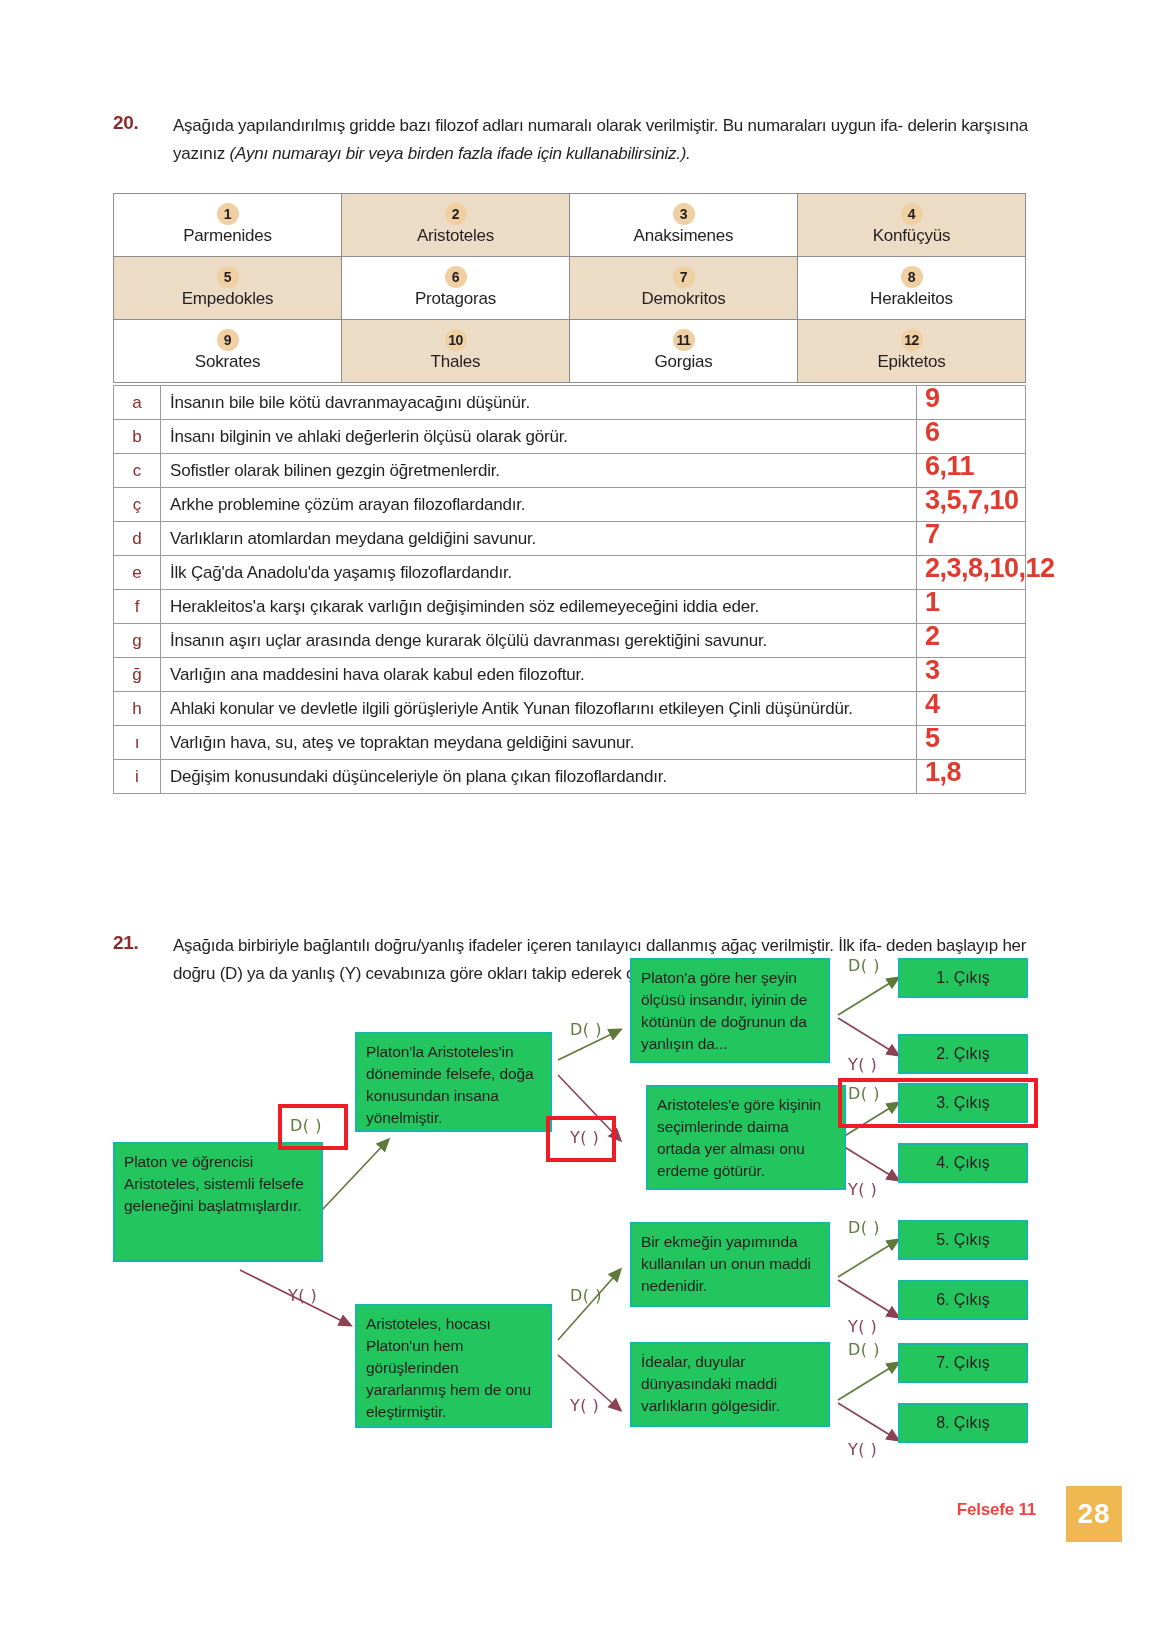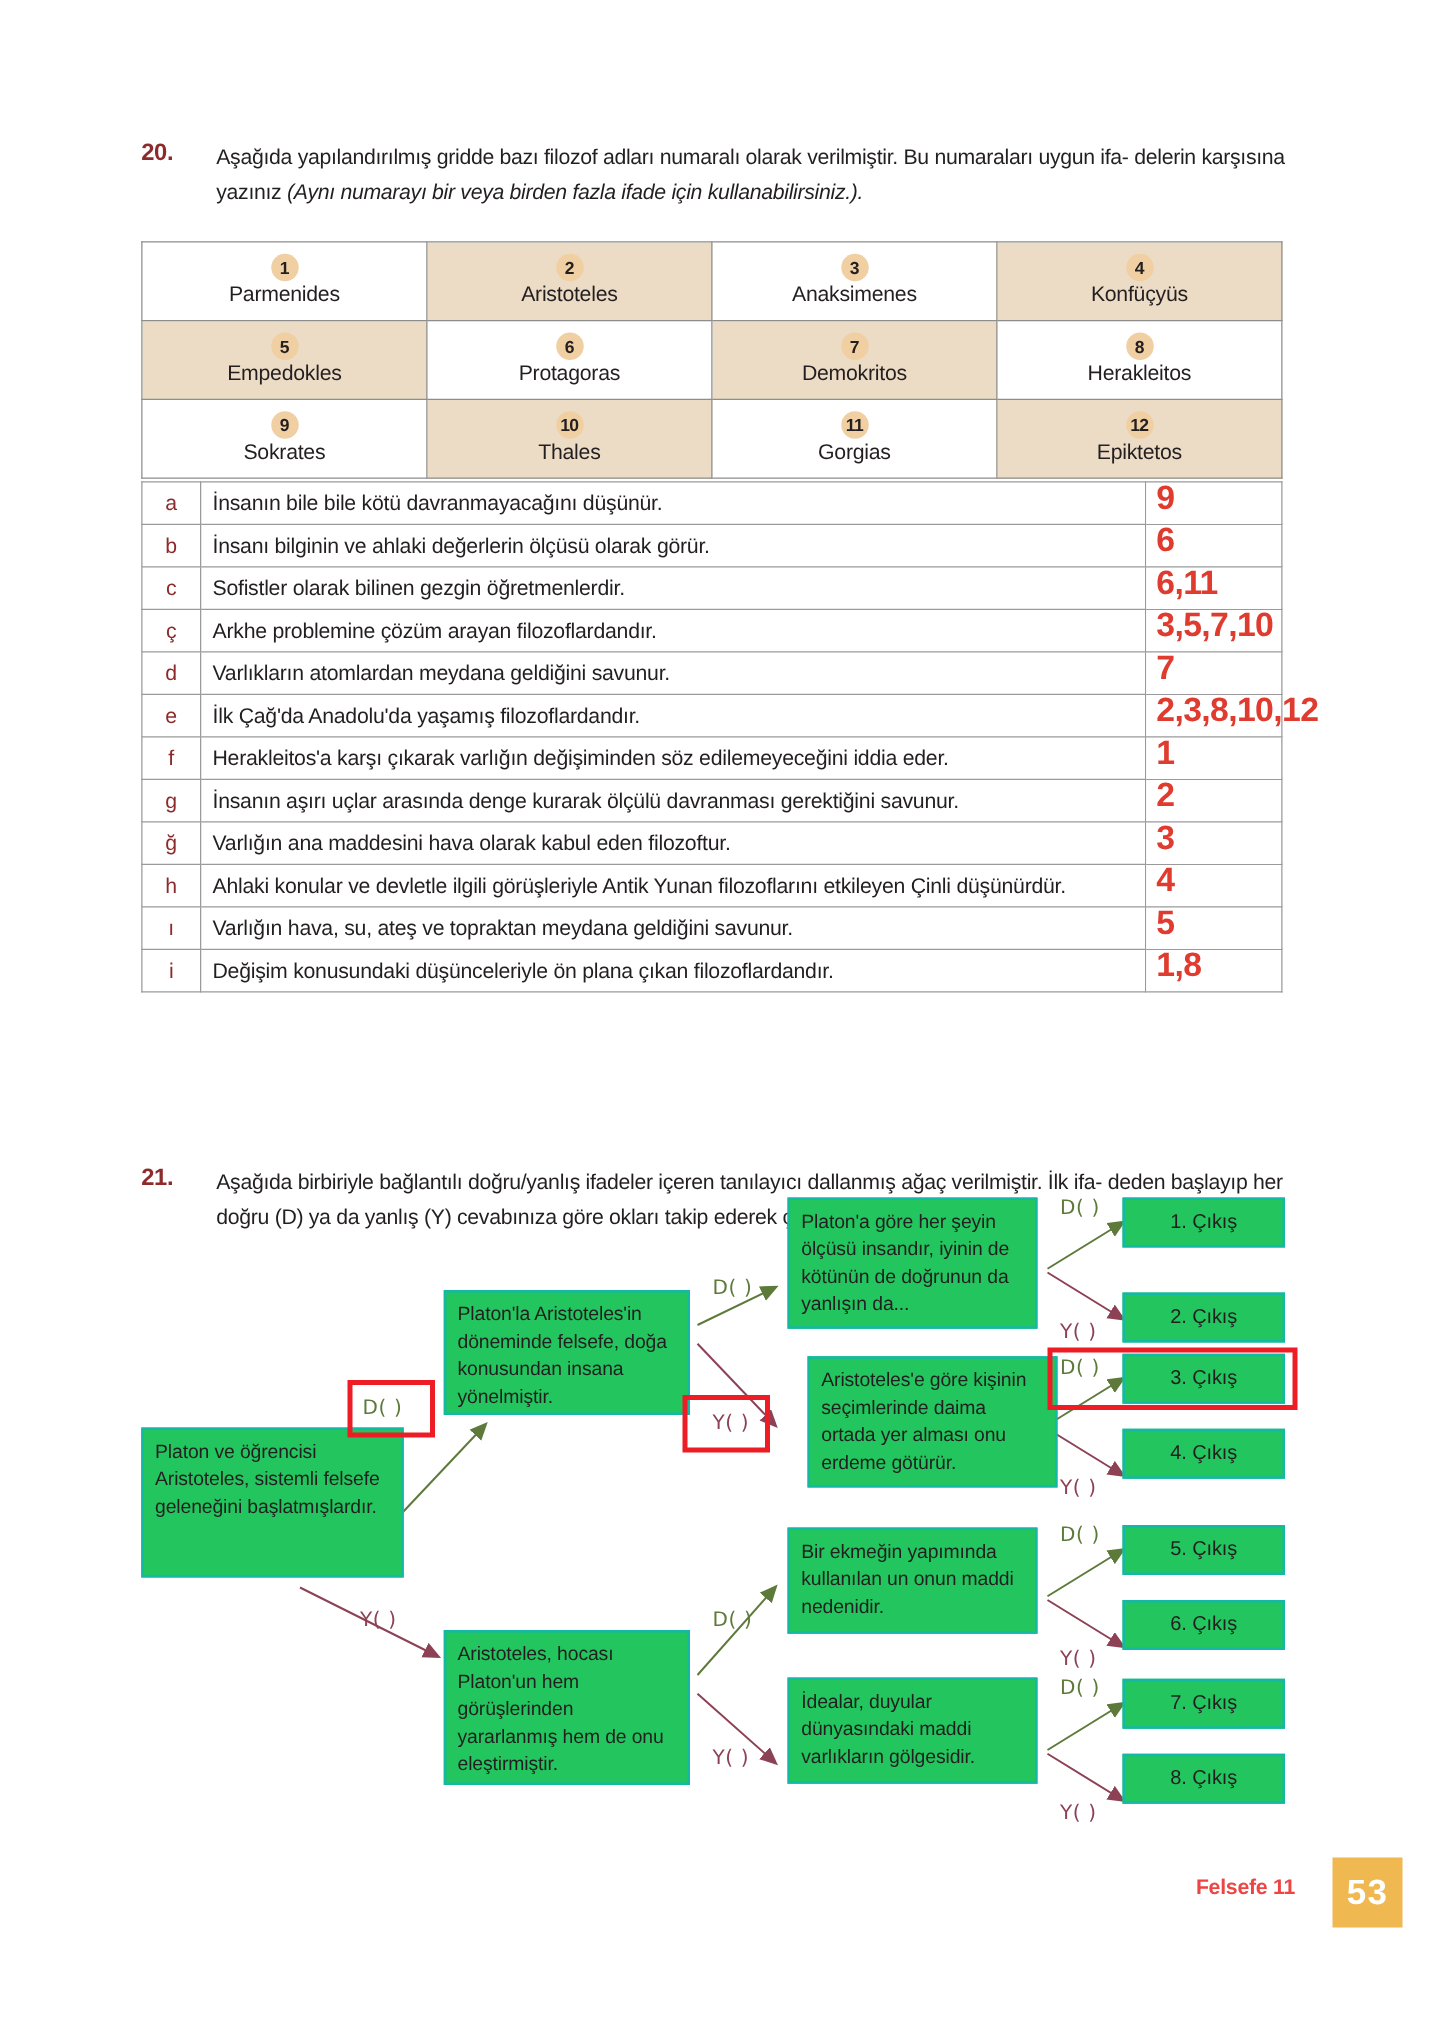--- a/index.html
+++ b/index.html
@@ -430,13 +430,13 @@
 
   <div class="lbl d" style="left:848px; top:400px;">D( )</div>
   <div class="lbl y" style="left:848px; top:500px;">Y( )</div>
 
   <div class="redbox" style="left:278px; top:164px; width:70px; height:46px;"></div>
   <div class="redbox" style="left:546px; top:176px; width:70px; height:46px;"></div>
   <div class="redbox" style="left:838px; top:138px; width:200px; height:50px;"></div>
 </div>
 
 <div id="footer-label">Felsefe 11</div>
-<div id="footer-page">53</div>
+<div id="footer-page">28</div>
 
 </body></html>

